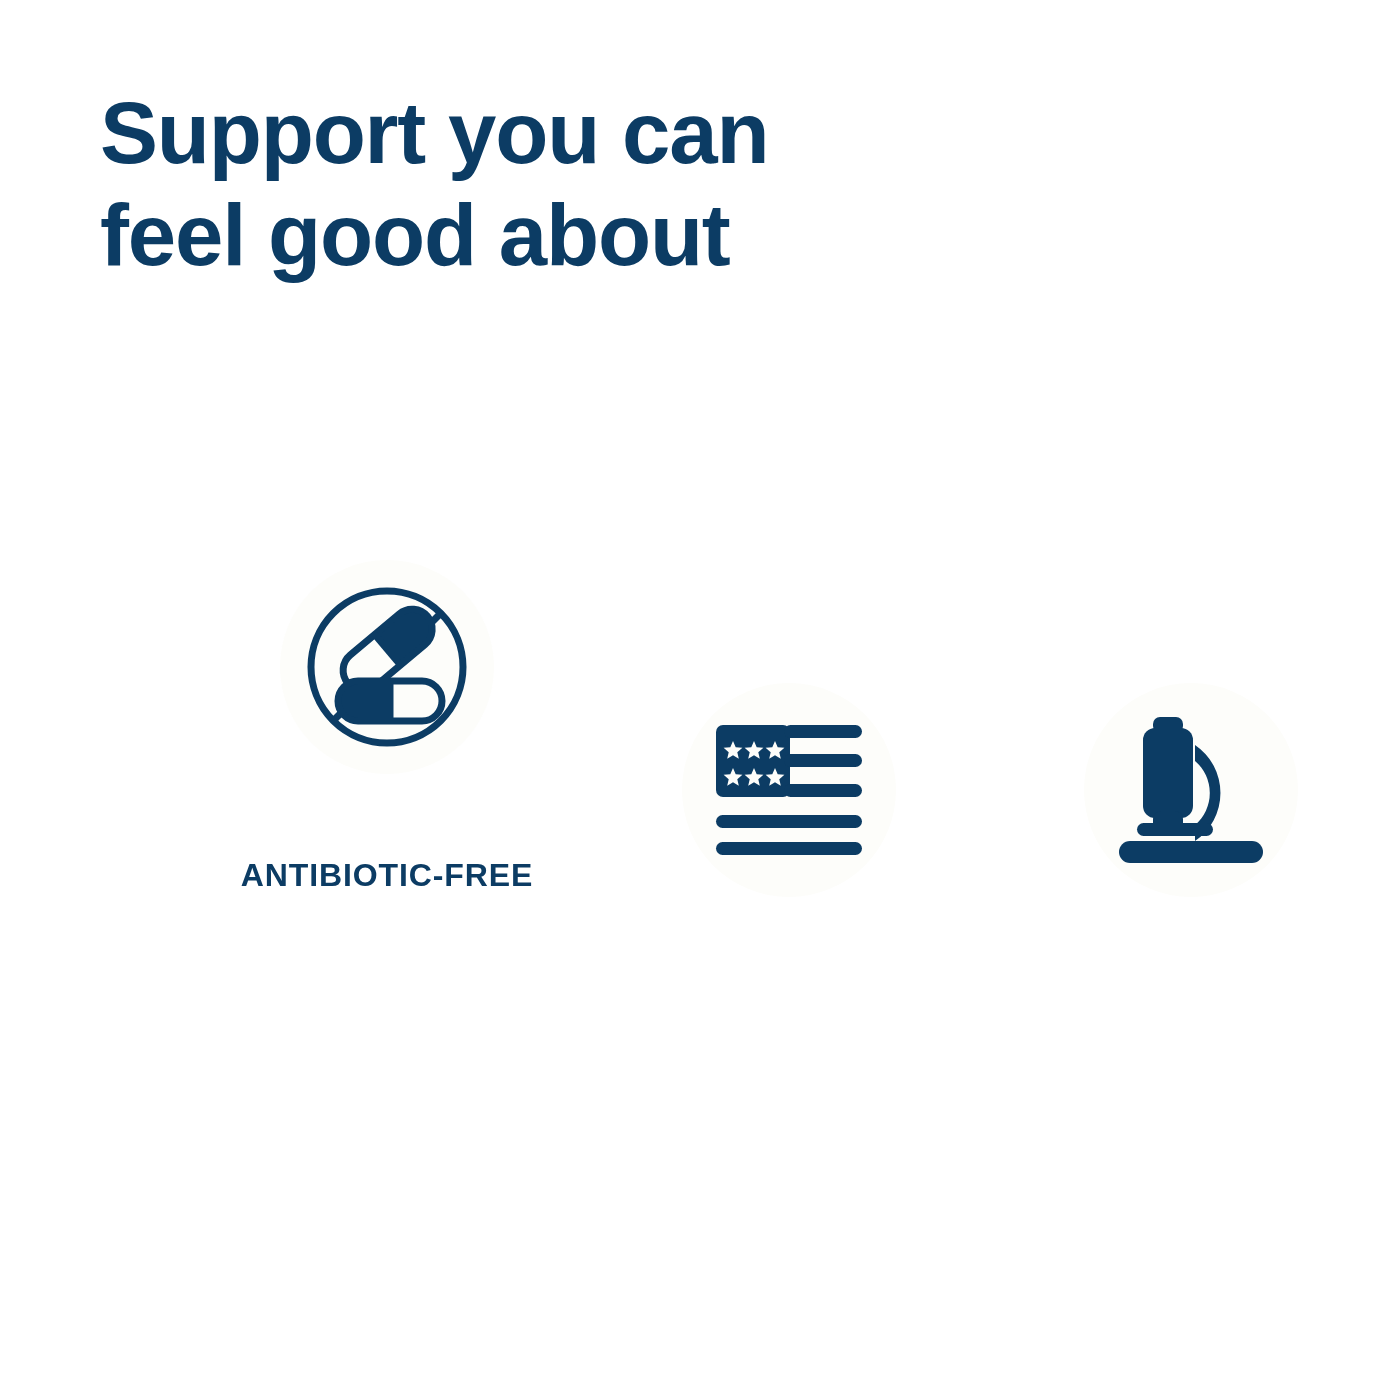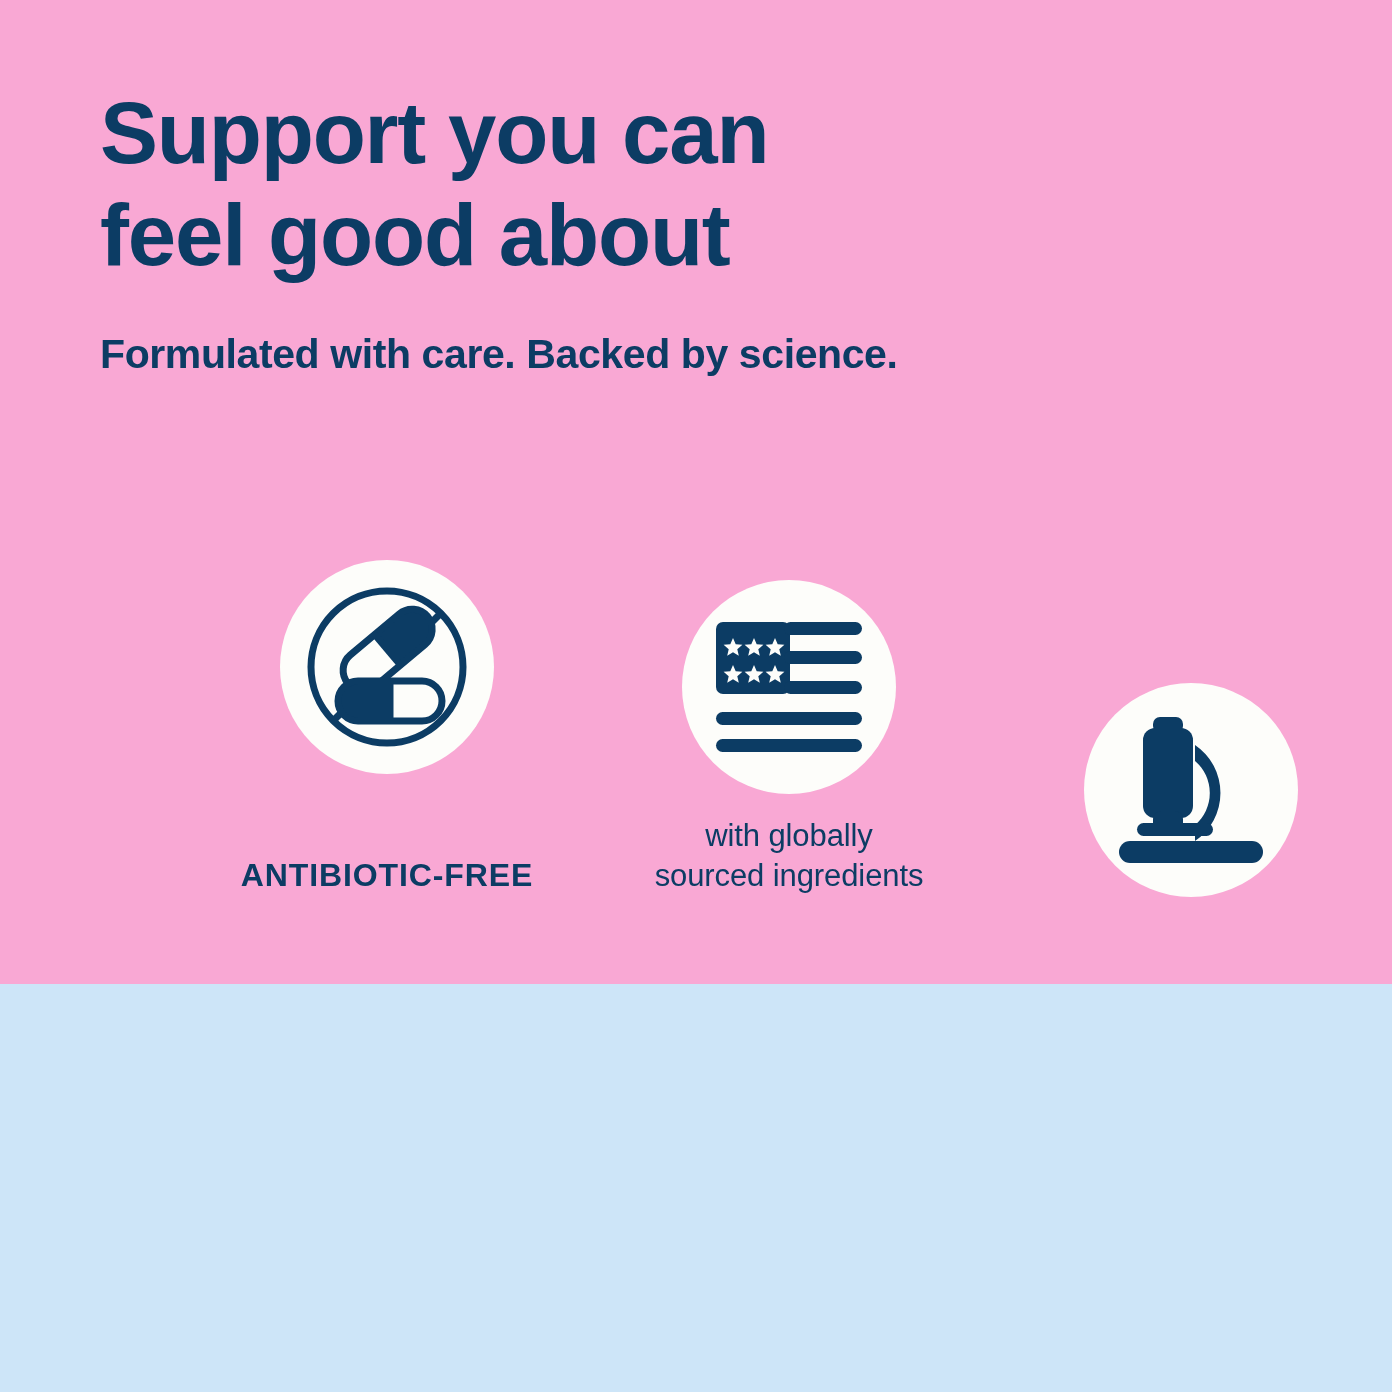--- a/index.html
+++ b/index.html
@@ -13,22 +13,22 @@
     background: #cde5f8;
     font-family: "Liberation Sans", sans-serif;
     color: #0c3c64;
     overflow: hidden;
     position: relative;
   }
 
   .page {
     position: relative;
     width: 1392px;
-    height: 984px;
-    background: #f9a8d4;
+    height: 1392px;
+    background: #ffffff;
   }
 
   
   .headline-block {
     position: absolute;
     left: 100px;
     top: 82px;
     width: 1150px;
   }
   .headline {
@@ -110,21 +110,20 @@
   .badge--science .badge-title { letter-spacing: 0.7px; }
 </style>
 </head>
 <body>
 
 <div class="page">
 
   <div class="headline-block">
     <h1 class="headline">Support you can
 feel good about</h1>
-    <p class="subheadline">Formulated with care. Backed by science.</p>
   </div>
 
   <div class="badges">
 
     <div class="badge badge--antibiotic">
       <div class="badge-circle">
         <svg width="180" height="180" viewBox="0 0 180 180">
 
           <circle cx="90" cy="90" r="76" fill="none" stroke="#0c3c64" stroke-width="7"></circle>
 
@@ -169,22 +168,20 @@
           <g fill="#fdfdfa">
             <polygon points="19,18 21.7,24.2 28.4,24.8 23.3,29.2 24.8,35.8 19,32.3 13.2,35.8 14.7,29.2 9.6,24.8 16.3,24.2"></polygon>
             <polygon points="40,18 42.7,24.2 49.4,24.8 44.3,29.2 45.8,35.8 40,32.3 34.2,35.8 35.7,29.2 30.6,24.8 37.3,24.2"></polygon>
             <polygon points="61,18 63.7,24.2 70.4,24.8 65.3,29.2 66.8,35.8 61,32.3 55.2,35.8 56.7,29.2 51.6,24.8 58.3,24.2"></polygon>
             <polygon points="19,45 21.7,51.2 28.4,51.8 23.3,56.2 24.8,62.8 19,59.3 13.2,62.8 14.7,56.2 9.6,51.8 16.3,51.2"></polygon>
             <polygon points="40,45 42.7,51.2 49.4,51.8 44.3,56.2 45.8,62.8 40,59.3 34.2,62.8 35.7,56.2 30.6,51.8 37.3,51.2"></polygon>
             <polygon points="61,45 63.7,51.2 70.4,51.8 65.3,56.2 66.8,62.8 61,59.3 55.2,62.8 56.7,56.2 51.6,51.8 58.3,51.2"></polygon>
           </g>
         </svg>
       </div>
-      <p class="badge-sub">with globally
-sourced ingredients</p>
     </div>
 
     <div class="badge badge--science">
       <div class="badge-circle">
         <svg width="152" height="150" viewBox="0 0 152 150">
 
           <rect x="38" y="2" width="30" height="16" rx="7" fill="#0c3c64"></rect>
 
           <rect x="28" y="13" width="50" height="90" rx="12" fill="#0c3c64"></rect>
 

